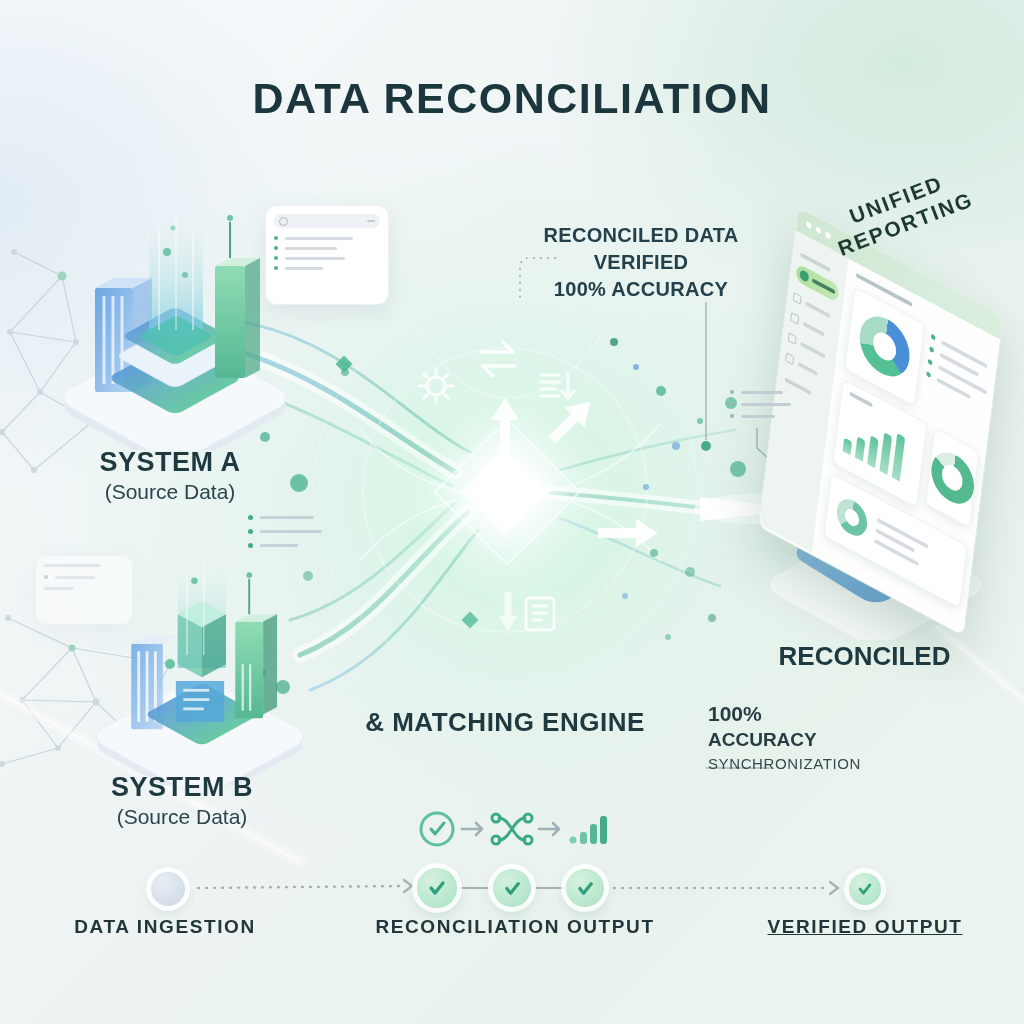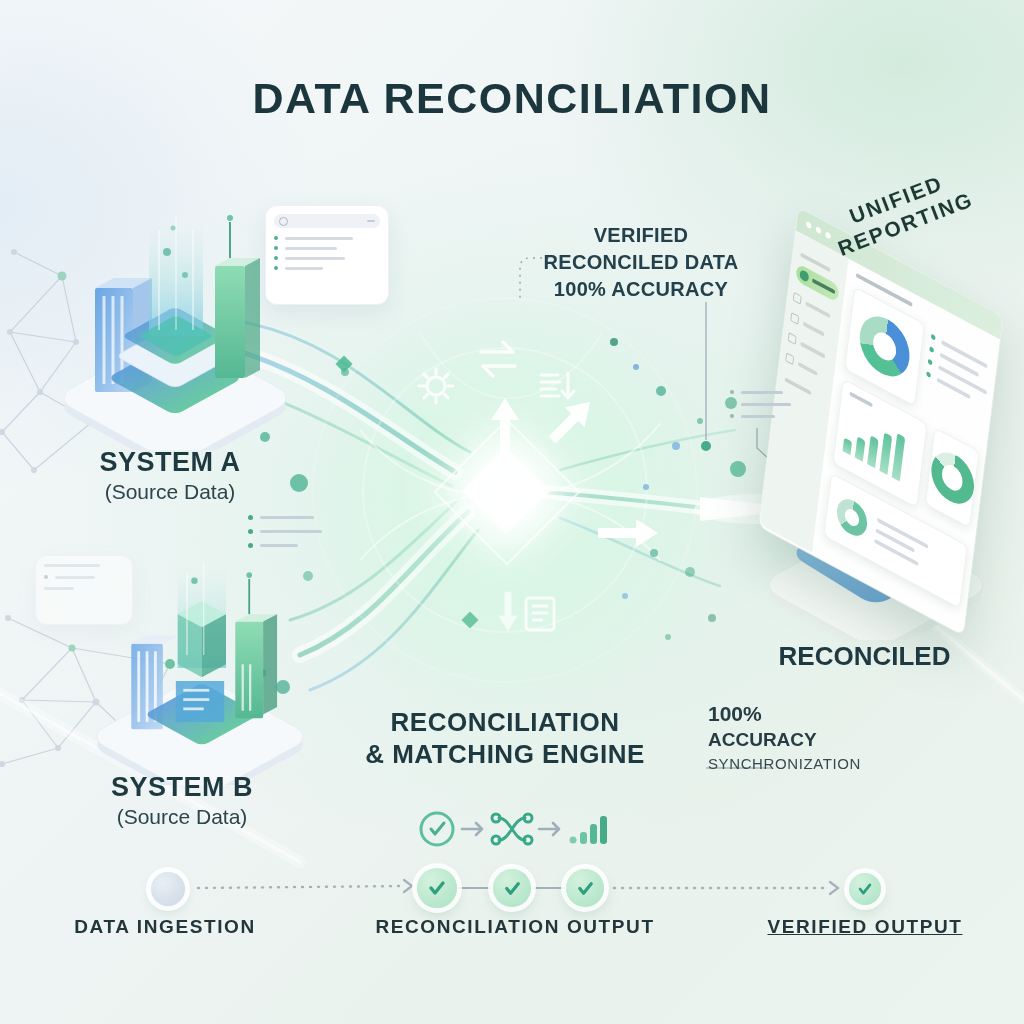--- a/index.html
+++ b/index.html
@@ -551,27 +551,26 @@
     <div class="name">SYSTEM A</div>
     <div class="sub">(Source Data)</div>
   </div>
 
   <div class="abs sysLabel" style="left:72px;top:772px;">
     <div class="name">SYSTEM B</div>
     <div class="sub">(Source Data)</div>
   </div>
 
   <div class="abs engineLabel">
-    <div>RECONCILIATION</div>
     <div>&amp; MATCHING ENGINE</div>
   </div>
 
   <div class="abs verifiedNote">
+    <div>RECONCILED DATA</div>
     <div>VERIFIED</div>
-    <div>RECONCILED DATA</div>
     <div>100% ACCURACY</div>
   </div>
 
   <div class="abs unified">
     <div>UNIFIED</div>
     <div>REPORTING</div>
   </div>
 
   <div class="abs storeLabel">
     <div>RECONCILED</div>

